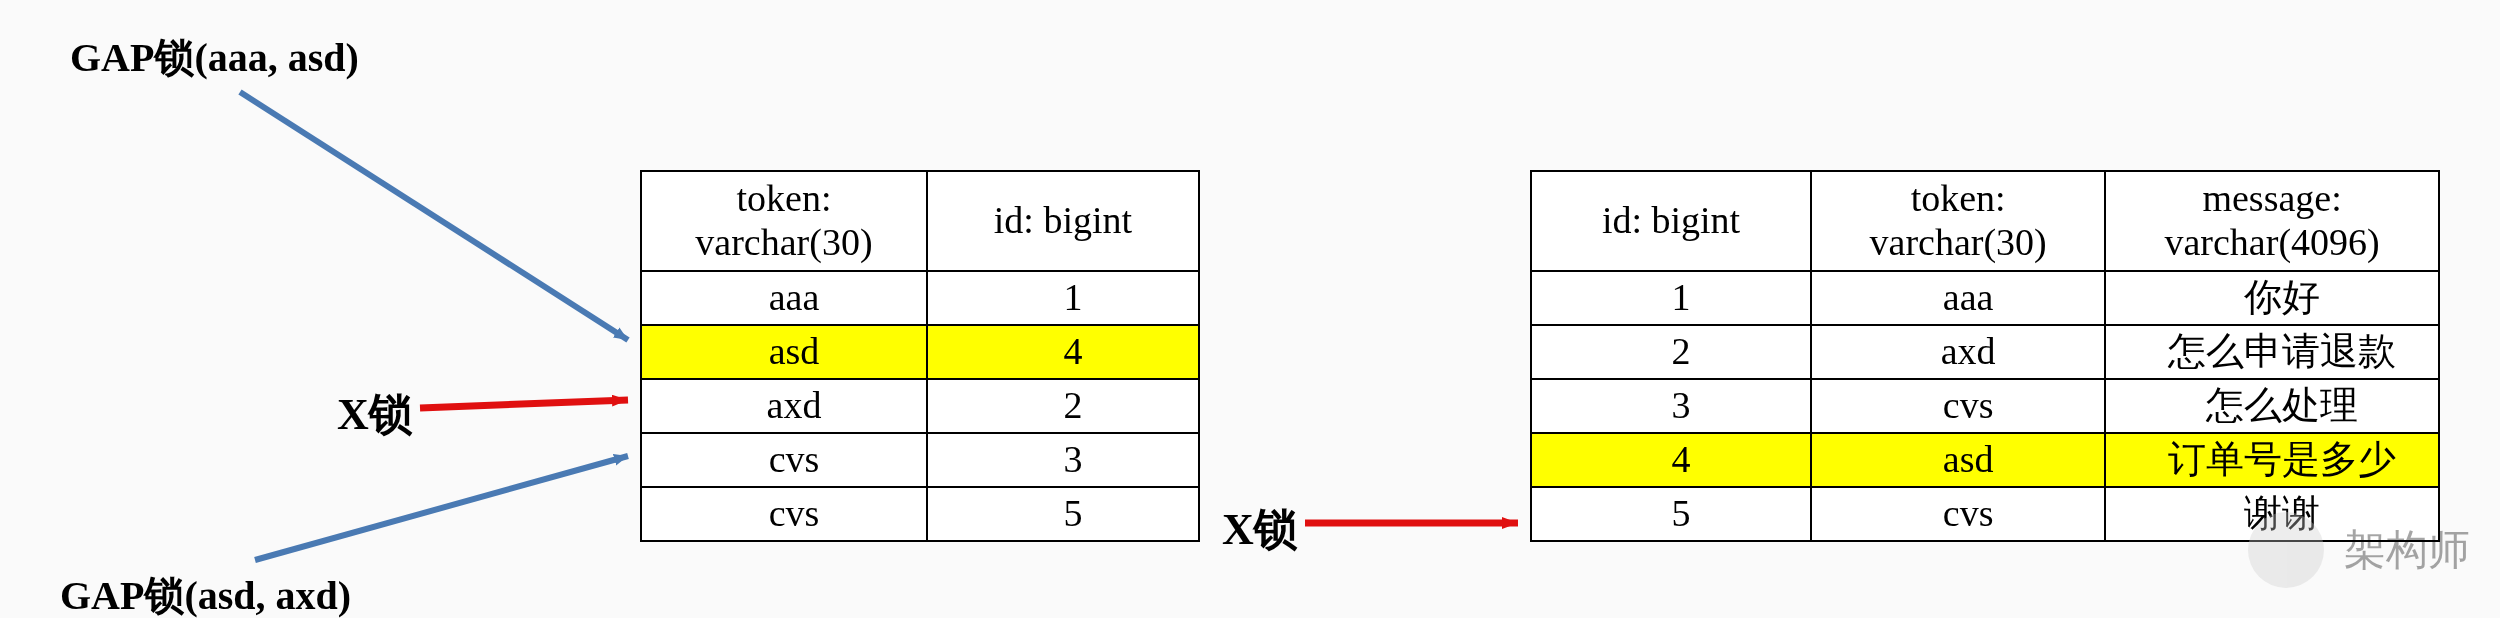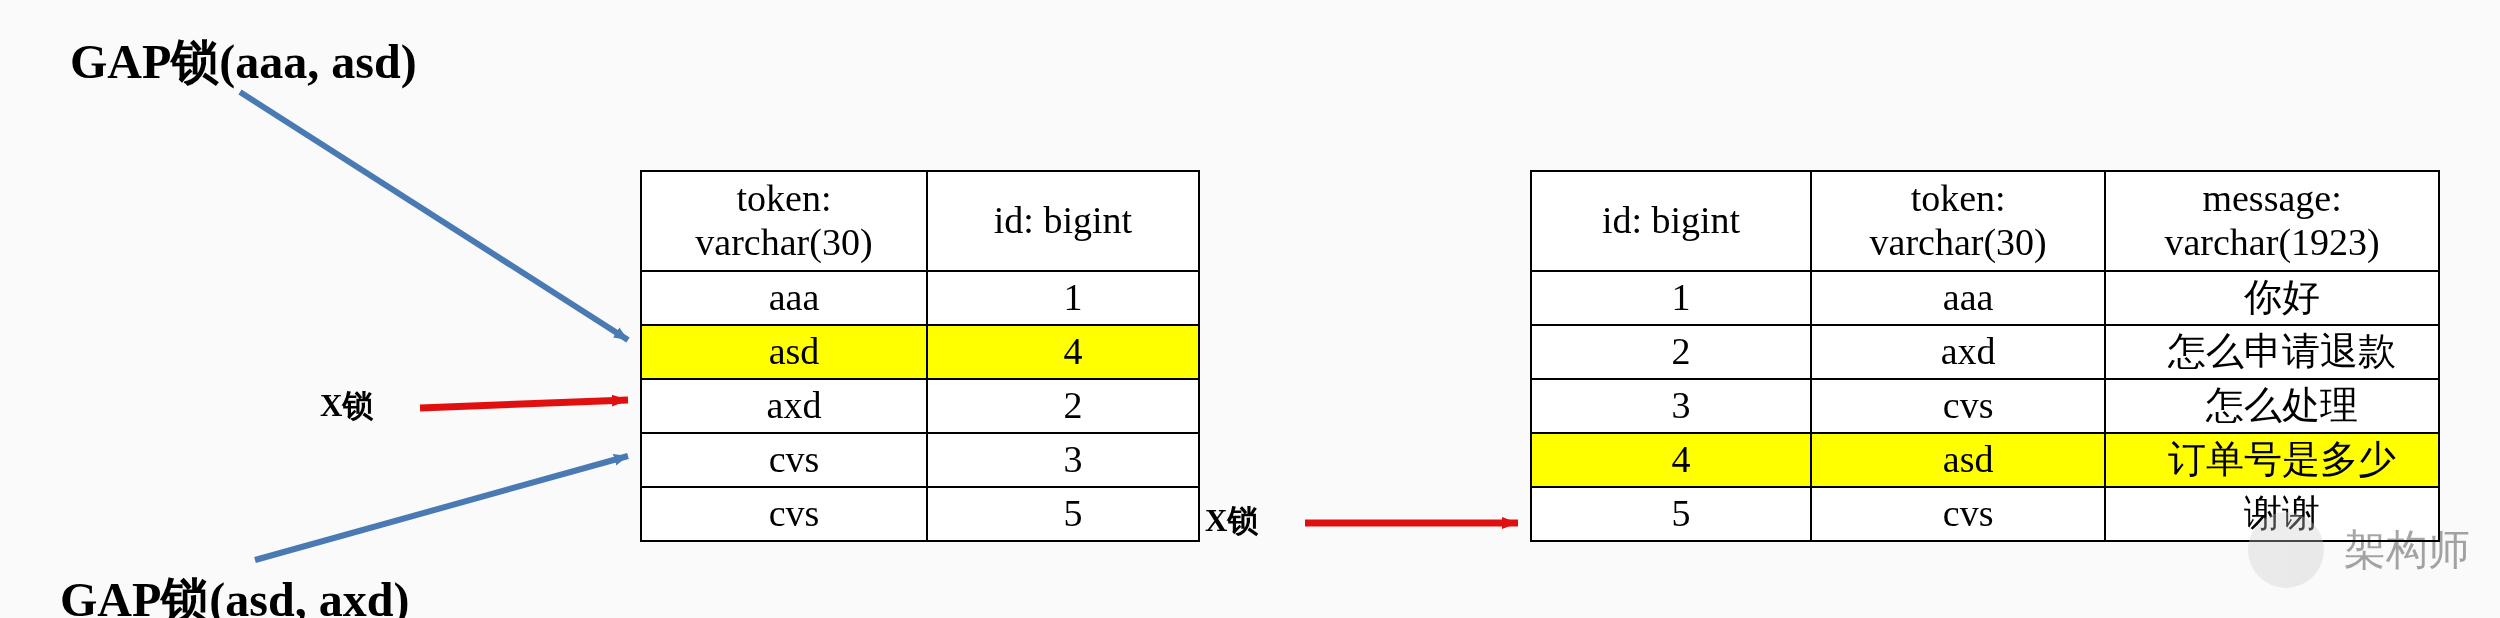--- a/index.html
+++ b/index.html
@@ -6,29 +6,30 @@
     margin: 0;
     padding: 0;
     font-family: "Times New Roman", serif;
     background: #fafafa;
     width: 2500px;
     height: 618px;
     position: relative;
   }
   .label {
     position: absolute;
-    font-size: 48px;
+    font-size: 40px;
     font-weight: bold;
     white-space: nowrap;
   }
   .xlabel {
     position: absolute;
-    font-size: 31px;
+    font-size: 44px;
     font-weight: bold;
     white-space: nowrap;
+    margin-left: 17px;
   }
   table {
     position: absolute;
     border-collapse: collapse;
     background: #fff;
   }
   th, td {
     border: 2px solid #000;
     padding: 2px 10px;
     text-align: center;
@@ -122,21 +123,21 @@
     <tr>
       <th style="width:290px;">
         <span>id: bigint</span>
       </th>
       <th style="width:290px;">
         <span>token:</span><br>
         <span>varchar(30)</span>
       </th>
       <th style="width:330px;">
         <span>message:</span><br>
-        <span>varchar(1923)</span>
+        <span>varchar(4096)</span>
       </th>
     </tr>
   </thead>
   <tbody>
     <tr>
       <td>1</td>
       <td>aaa</td>
       <td>你好</td>
     </tr>
     <tr>

